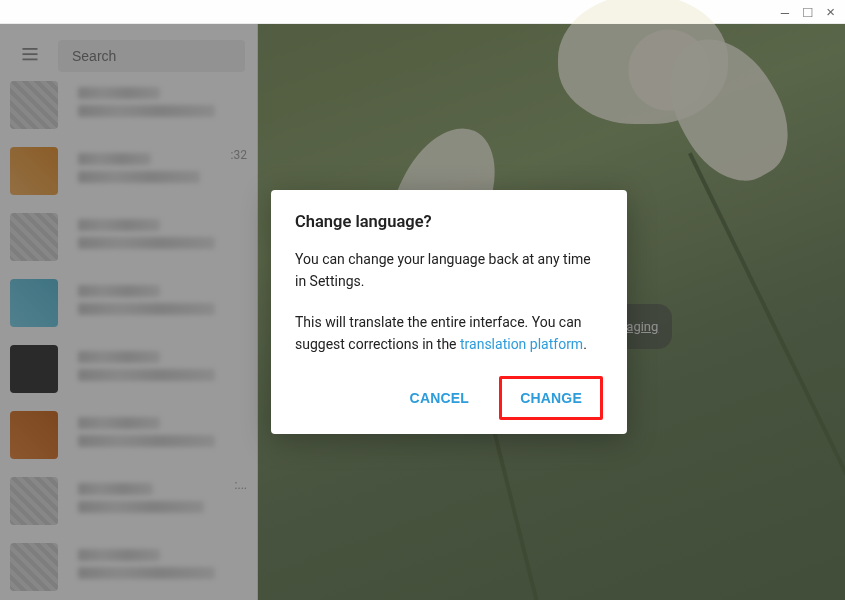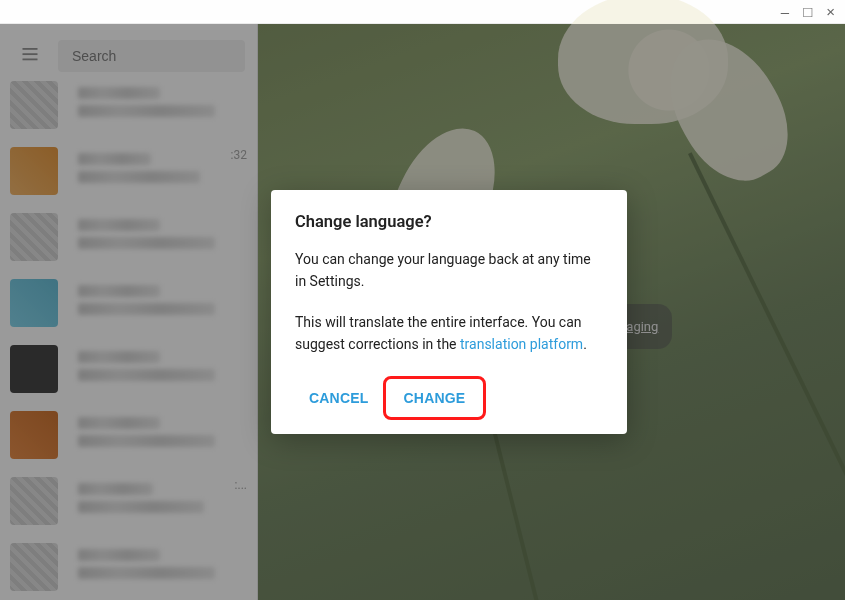--- a/index.html
+++ b/index.html
@@ -164,38 +164,39 @@
   }
   .dialog p {
     margin: 0 0 20px 0;
     font-size: 14px;
     line-height: 1.55;
     color: #222;
   }
   .dialog a { color: #2d9cdb; text-decoration: none; }
   .dialog-actions {
     display: flex;
-    justify-content: flex-start;
+    justify-content: flex-end;
+    gap: 16px;
     align-items: center;
     margin-top: 6px;
   }
   .flat-btn {
     background: none;
     border: none;
     outline: none;
     font-size: 14px;
     font-weight: 600;
     color: #2d9cdb;
     padding: 8px 14px;
     cursor: pointer;
     letter-spacing: 0.2px;
   }
   .highlight-box {
     border: 3px solid #ff1a1a;
-    border-radius: 8px;
+    border-radius: 2px;
     padding: 3px 4px;
   }
 </style>
 </head>
 <body>
 
 <div class="window-chrome">
   <span class="win-btn">–</span>
   <span class="win-btn">□</span>
   <span class="win-btn">×</span>

